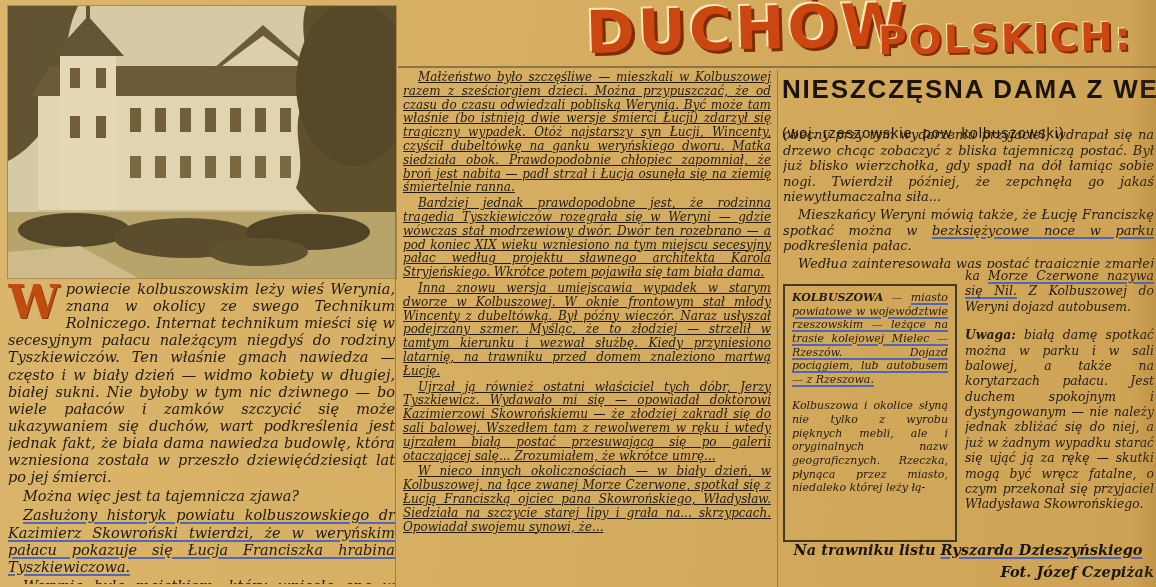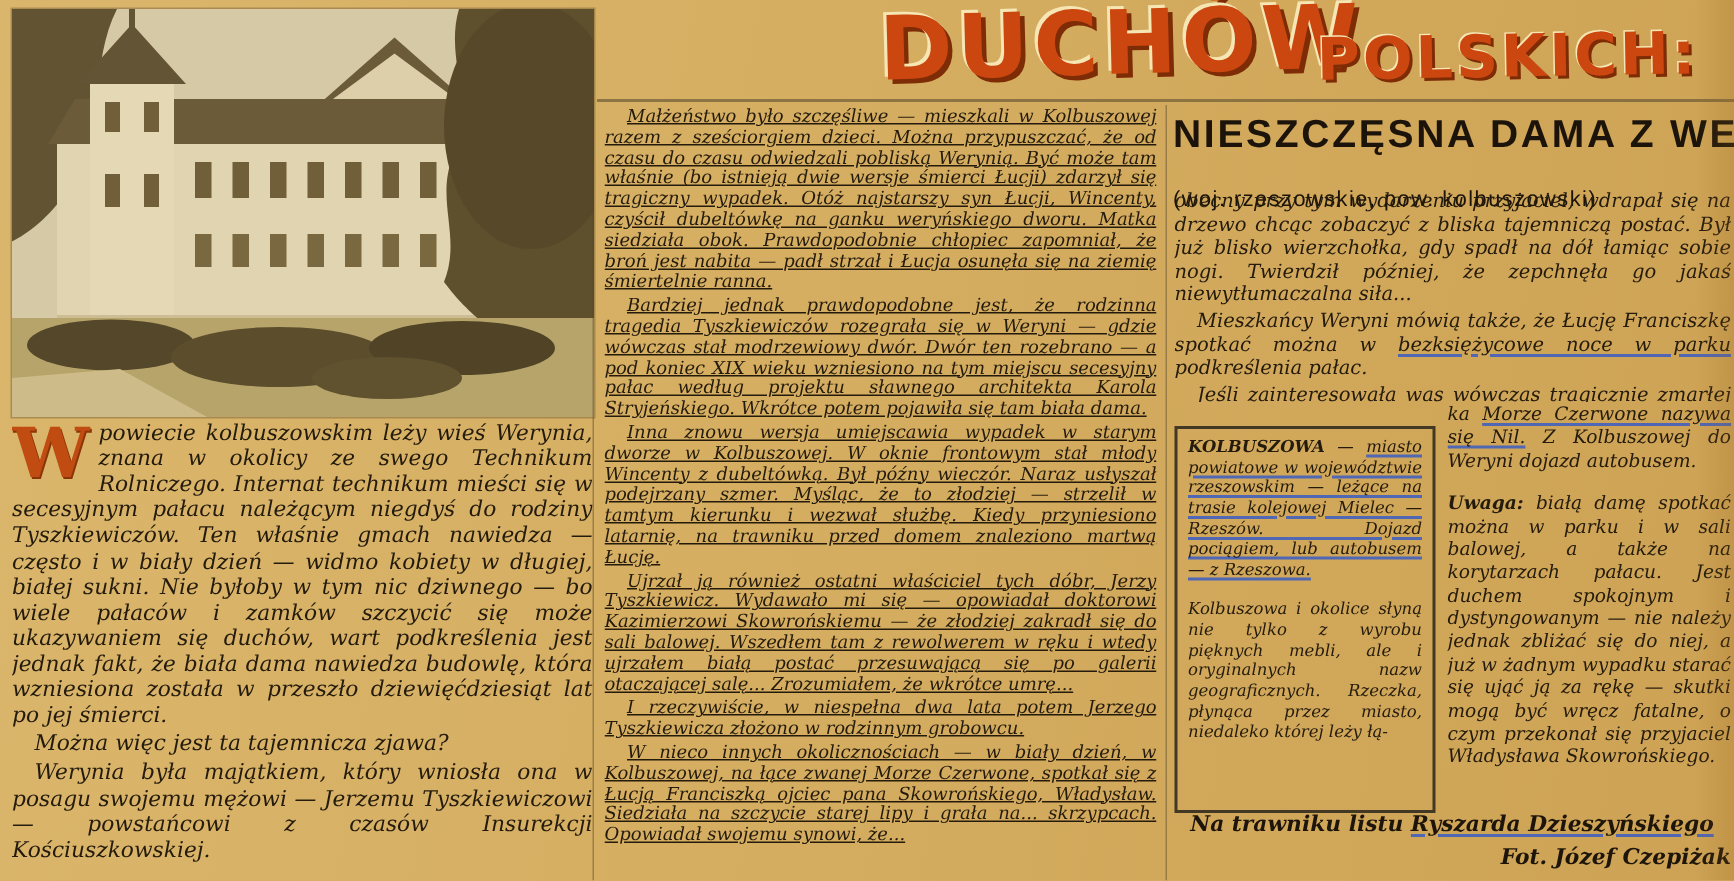--- a/index.html
+++ b/index.html
@@ -169,41 +169,41 @@
     <span class="polskich">POLSKICH:</span>
   </div>
 
   <div class="hrule"></div>
   <div class="vrule v1"></div>
   <div class="vrule v2"></div>
 
   <div class="col left-col">
     <p class="noindent"><span class="dropcap">W</span><span>powiecie kolbuszowskim leży wieś Werynia, znana w okolicy ze swego Technikum Rolniczego. Internat technikum mieści się w secesyjnym pałacu należącym niegdyś do rodziny Tyszkiewiczów. Ten właśnie gmach nawiedza — często i w biały dzień — widmo kobiety w długiej, białej sukni. Nie byłoby w tym nic dziwnego — bo wiele pałaców i zamków szczycić się może ukazywaniem się duchów, wart podkreślenia jest jednak fakt, że biała dama nawiedza budowlę, która wzniesiona została w przeszło dziewięćdziesiąt lat po jej śmierci.</span></p>
     <p>Można więc jest ta tajemnicza zjawa?</p>
+    <p class="blue-ul">Zasłużony historyk powiatu kolbuszowskiego dr Kazimierz Skowroński twierdzi, że w weryńskim pałacu pokazuje się Łucja Franciszka hrabina Tyszkiewiczowa.</p>
     <p>Werynia była majątkiem, który wniosła ona w posagu swojemu mężowi — Jerzemu Tyszkiewiczowi — powstańcowi z czasów Insurekcji Kościuszkowskiej.</p>
   </div>
 
   <div class="col mid-col">
     <p>Małżeństwo było szczęśliwe — mieszkali w Kolbuszowej razem z sześciorgiem dzieci. Można przypuszczać, że od czasu do czasu odwiedzali pobliską Werynią. Być może tam właśnie (bo istnieją dwie wersje śmierci Łucji) zdarzył się tragiczny wypadek. Otóż najstarszy syn Łucji, Wincenty, czyścił dubeltówkę na ganku weryńskiego dworu. Matka siedziała obok. Prawdopodobnie chłopiec zapomniał, że broń jest nabita — padł strzał i Łucja osunęła się na ziemię śmiertelnie ranna.</p>
     <p>Bardziej jednak prawdopodobne jest, że rodzinna tragedia Tyszkiewiczów rozegrała się w Weryni — gdzie wówczas stał modrzewiowy dwór. Dwór ten rozebrano — a pod koniec XIX wieku wzniesiono na tym miejscu secesyjny pałac według projektu sławnego architekta Karola Stryjeńskiego. Wkrótce potem pojawiła się tam biała dama.</p>
     <p>Inna znowu wersja umiejscawia wypadek w starym dworze w Kolbuszowej. W oknie frontowym stał młody Wincenty z dubeltówką. Był późny wieczór. Naraz usłyszał podejrzany szmer. Myśląc, że to złodziej — strzelił w tamtym kierunku i wezwał służbę. Kiedy przyniesiono latarnię, na trawniku przed domem znaleziono martwą Łucję.</p>
     <p>Ujrzał ją również ostatni właściciel tych dóbr, Jerzy Tyszkiewicz. Wydawało mi się — opowiadał doktorowi Kazimierzowi Skowrońskiemu — że złodziej zakradł się do sali balowej. Wszedłem tam z rewolwerem w ręku i wtedy ujrzałem białą postać przesuwającą się po galerii otaczającej salę... Zrozumiałem, że wkrótce umrę...</p>
-    <p>I rzeczywiście, w niespełna dwa lata potem Jerzego Tyszkiewicza złożono w rodzinnym grobowcu.</p>
     <p>W nieco innych okolicznościach — w biały dzień, w Kolbuszowej, na łące zwanej Morze Czerwone, spotkał się z Łucją Franciszką ojciec pana Skowrońskiego, Władysław. Siedziała na szczycie starej lipy i grała na... skrzypcach. Opowiadał swojemu synowi, że...</p>
   </div>
 
   <div class="right-head">
     <div class="headline">NIESZCZĘSNA DAMA Z WERYNI</div>
     <div class="subhead">(woj. rzeszowskie, pow. kolbuszowski)</div>
   </div>
 
   <div class="col right-col">
     <p class="noindent">obecny przy tym wydarzeniu przyjaciel, wdrapał się na drzewo chcąc zobaczyć z bliska tajemniczą postać. Był już blisko wierzchołka, gdy spadł na dół łamiąc sobie nogi. Twierdził później, że zepchnęła go jakaś niewytłumaczalna siła...</p>
     <p><span>Mieszkańcy Weryni mówią także, że Łucję Franciszkę spotkać można w </span><span class="blue-ul">bezksiężycowe noce w parku</span><span> podkreślenia pałac.</span></p>
-    <p><span>Jeśli zainteresowała was wówczas </span><span class="blue-ul">tragicznie zmarłej hrabiny i chcielibyście odwiedzić te okolice, podajemy</span></p>
+    <p><span>Według zainteresowała was postać </span><span class="blue-ul">tragicznie zmarłej hrabiny i chcielibyście odwiedzić te okolice, podajemy</span></p>
   </div>
 
   <div class="info-box">
     <p class="noindent"><span class="box-title">KOLBUSZOWA</span><span> — </span><span class="blue-ul">miasto powiatowe w województwie rzeszowskim — leżące na trasie kolejowej Mielec — Rzeszów. Dojazd pociągiem, lub autobusem — z Rzeszowa.</span></p>
     <p class="gap noindent">Kolbuszowa i okolice słyną nie tylko z wyrobu pięknych mebli, ale i oryginalnych nazw geograficznych. Rzeczka, płynąca przez miasto, niedaleko której leży łą-</p>
   </div>
 
   <div class="info-cont">
     <p class="noindent"><span>ka </span><span class="blue-ul">Morze Czerwone nazywa się Nil.</span><span> Z Kolbuszowej do Weryni dojazd autobusem.</span></p>
     <p class="gap noindent"><span class="bold">Uwaga:</span><span> białą damę spotkać można w parku i w sali balowej, a także na korytarzach pałacu. Jest duchem spokojnym i dystyngowanym — nie należy jednak zbliżać się do niej, a już w żadnym wypadku starać się ująć ją za rękę — skutki mogą być wręcz fatalne, o czym przekonał się przyjaciel Władysława Skowrońskiego.</span></p>

